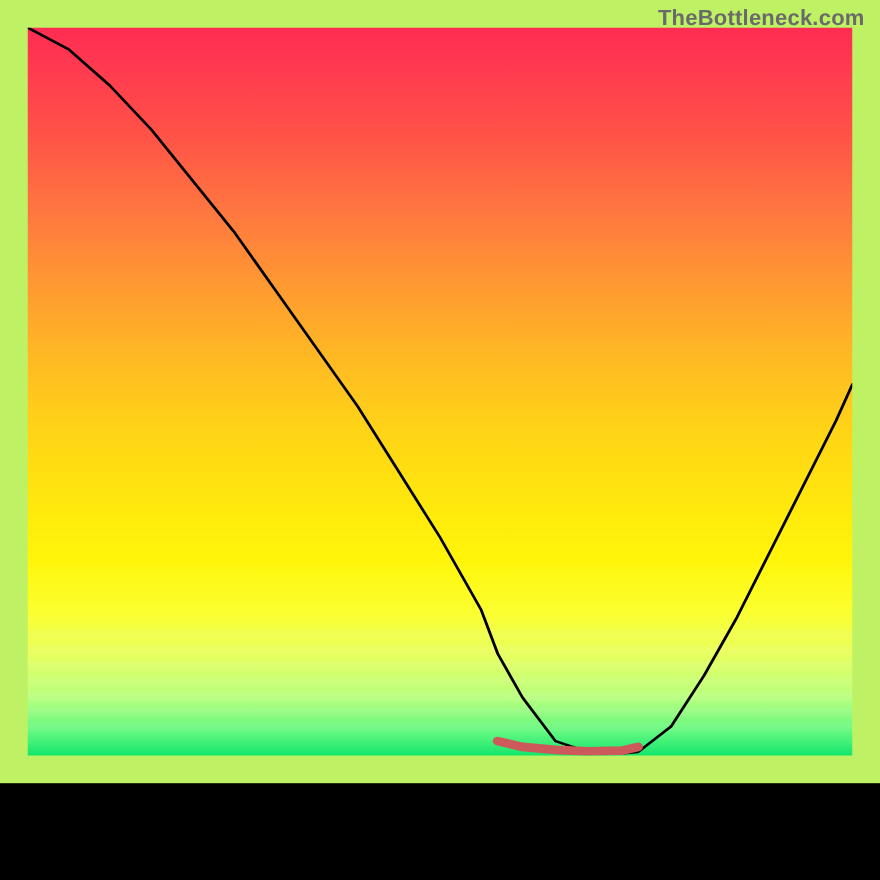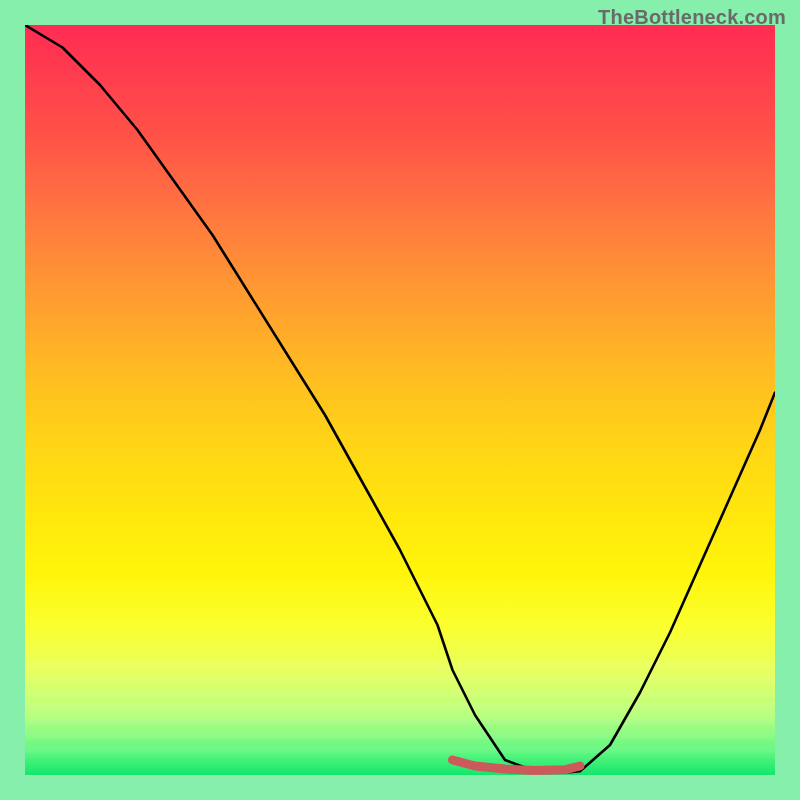--- a/index.html
+++ b/index.html
@@ -7,22 +7,22 @@
     padding: 0;
     width: 800px;
     height: 800px;
     background: #000;
     font-family: Arial, Helvetica, sans-serif;
     overflow: hidden;
   }
   .frame {
     position: relative;
     width: 800px;
-    height: 800px;
-    background: #86efac;
+    height: 712px;
+    background: #bef264;
   }
   .watermark {
     position: absolute;
     top: 6px;
     right: 14px;
     color: #6a6a6a;
     font-size: 20px;
     font-weight: 600;
     letter-spacing: 0.2px;
     z-index: 10;

